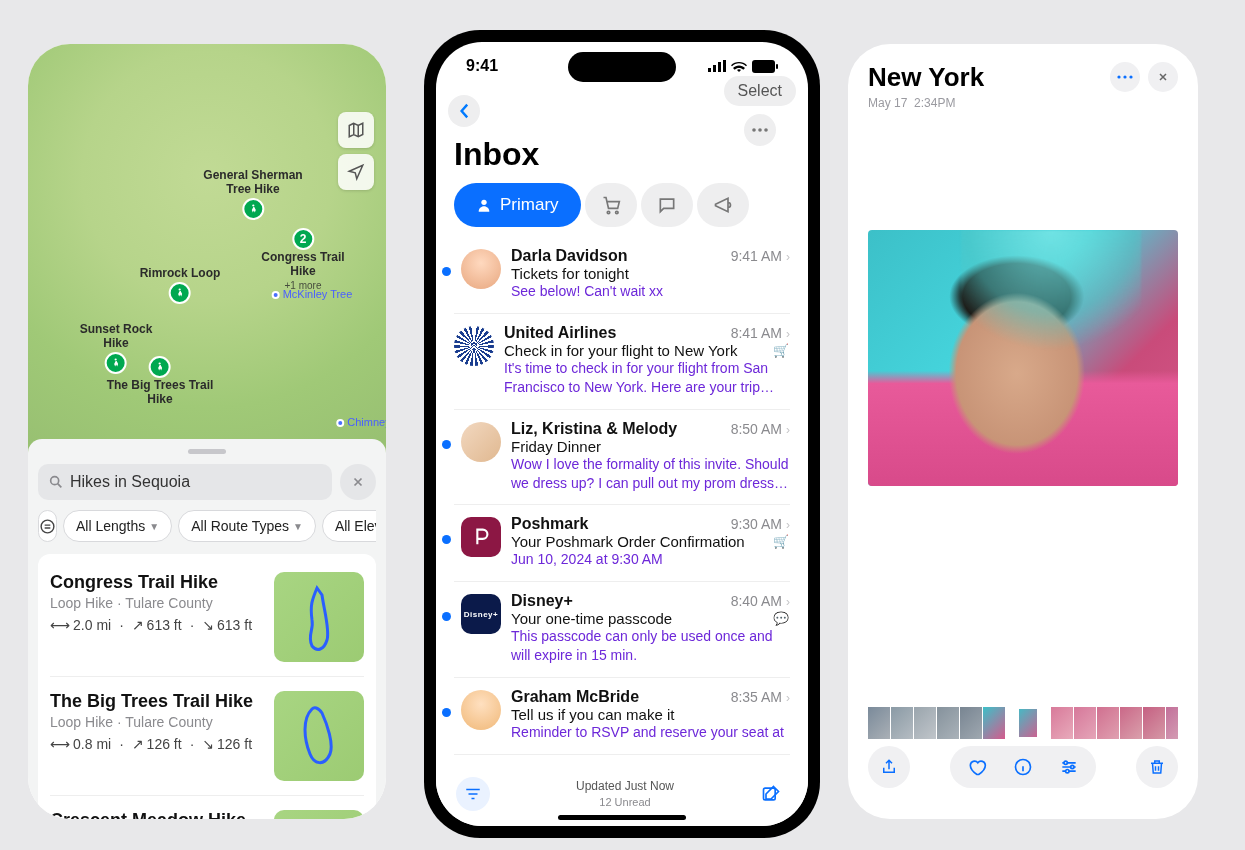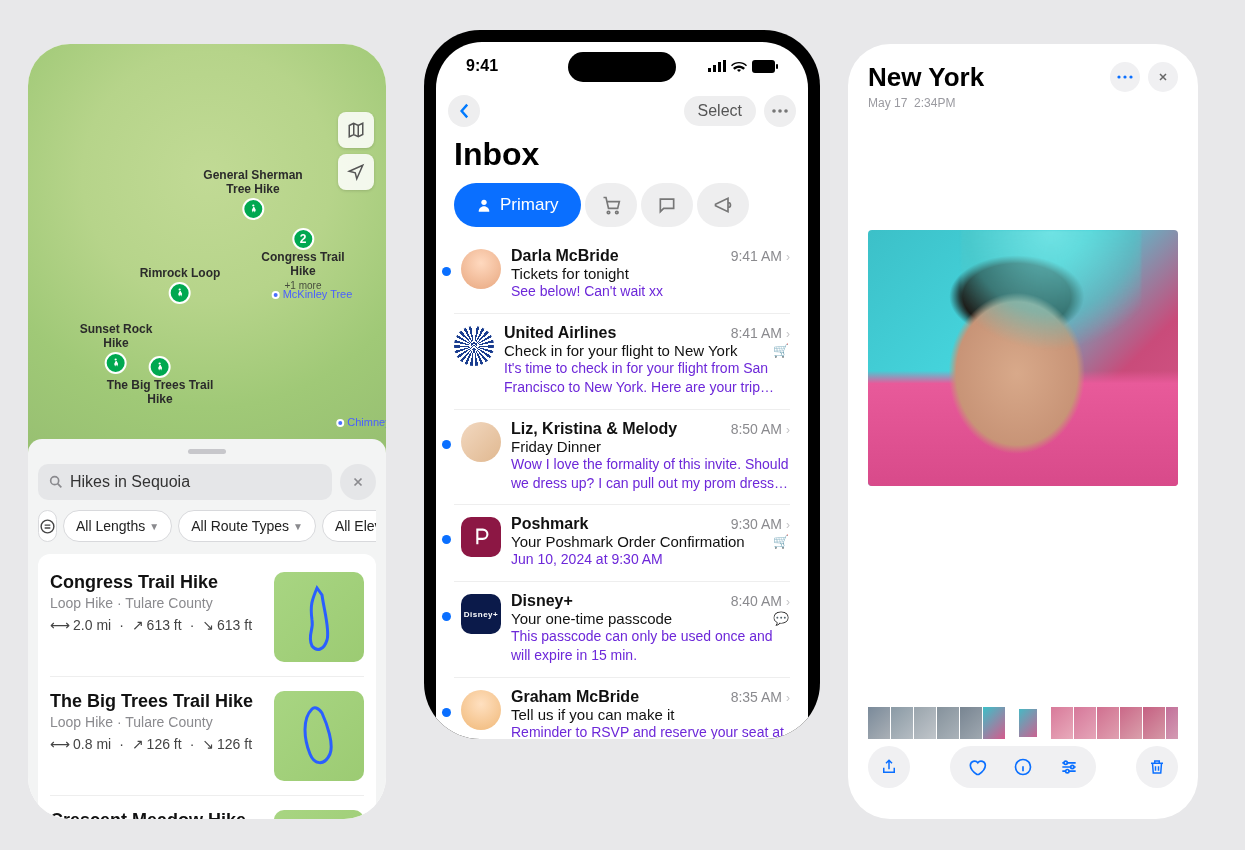--- a/index.html
+++ b/index.html
@@ -18,21 +18,21 @@
   position: absolute;
   width: 358px;
   height: 775px;
   background: #fff;
   border-radius: 42px;
   overflow: hidden;
 }
 .phone.maps { left: 28px; top: 44px; }
 .phone.mail-frame {
   left: 424px; top: 30px;
-  width: 396px; height: 709px;
+  width: 396px; height: 808px;
   background: #000;
   border-radius: 56px;
   padding: 12px;
 }
 .phone.mail {
   position: relative; left: 0; top: 0;
   width: 372px; height: 784px;
   border-radius: 46px;
 }
 .phone.photos { left: 848px; top: 44px; width: 350px; height: 775px; }
@@ -134,21 +134,21 @@
 .mail .status-bar .right { display: flex; gap: 5px; align-items: center; }
 .mail .nav-row {
   height: 42px; display: flex; align-items: center; justify-content: space-between;
   padding: 0 12px;
 }
 .mail .nav-back, .mail .nav-more {
   width: 32px; height: 32px; border-radius: 50%; background: #eeeeef;
   display: flex; align-items: center; justify-content: center;
   color: #007aff; font-size: 16px;
 }
-.mail .nav-right { display: flex; gap: 8px; align-items: center; }
+.mail .nav-right { display: flex; gap: 8px; align-items: center; flex-direction: column; }
 .mail .select-btn {
   background: #eeeeef; border-radius: 16px; padding: 6px 14px;
   font-size: 16px; color: #555;
 }
 .mail .inbox-title { font-size: 32px; font-weight: 700; padding: 4px 18px 10px; }
 .mail .filter-row { display: flex; gap: 4px; padding: 0 18px 10px; }
 .mail .filter-primary {
   background: #0a6fff; color: #fff; border-radius: 22px;
   height: 44px; padding: 0 22px; display: flex; align-items: center; gap: 8px;
   font-size: 17px; font-weight: 500;
@@ -516,21 +516,21 @@
     </div>
   </div>
 
   <div class="messages">
 
     <div class="msg">
       <span class="unread-dot"></span>
       <div class="avatar" style="background: radial-gradient(circle at 50% 35%, #ffd9bf, #e8a77f);"></div>
       <div class="content">
         <div class="row1">
-                <span class="sender">Darla McBride</span>
+                <span class="sender">Darla Davidson</span>
                 <span><span class="time">9:41 AM</span><span class="chev">›</span></span>
               </div>
         <div class="subject">
                 <span>Tickets for tonight</span>
               </div>
         <div class="preview">See below! Can't wait xx</div>
       </div>
     </div>
 
     <div class="msg">

